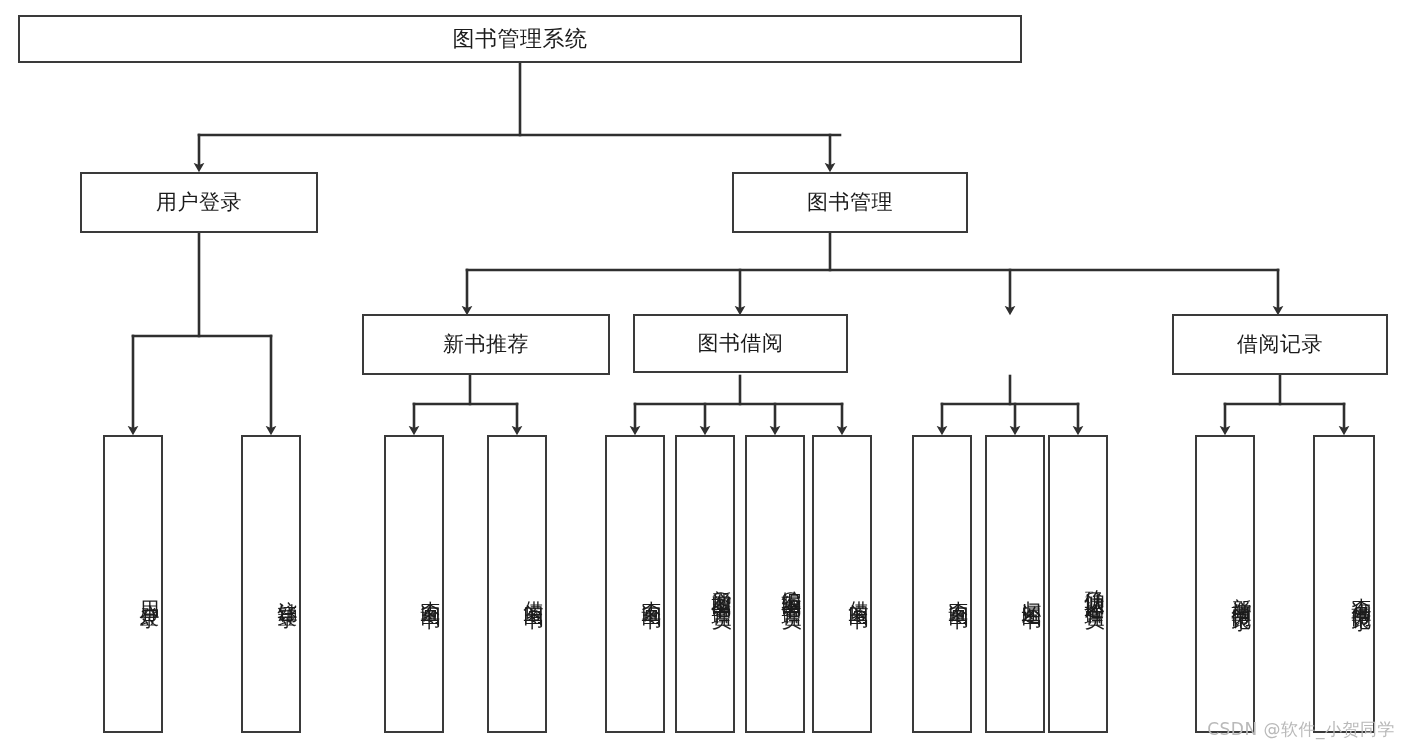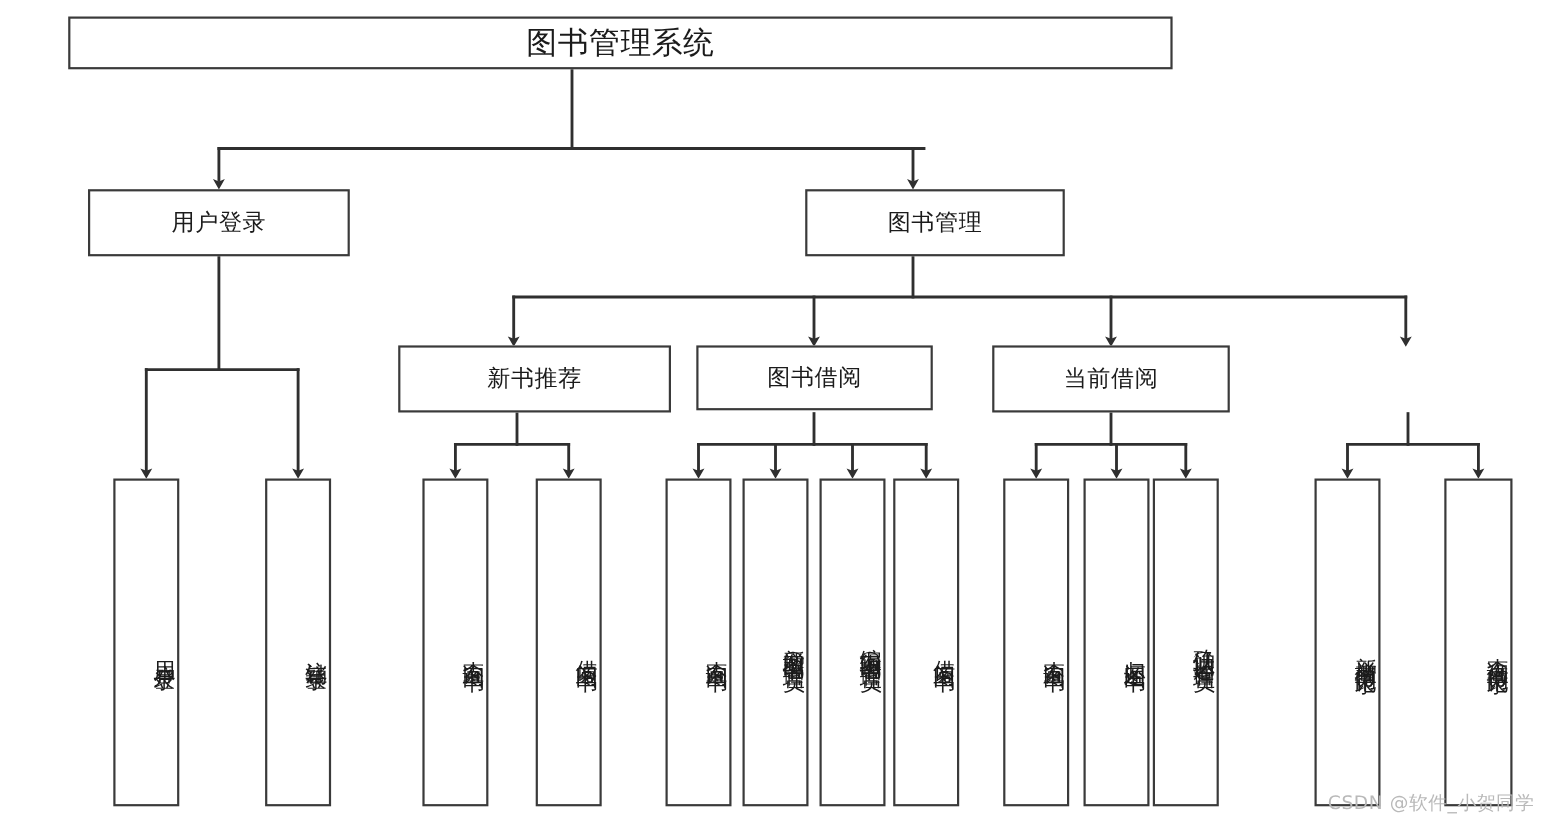--- a/index.html
+++ b/index.html
@@ -50,22 +50,21 @@
   }
   .node.vert.topal {
     padding-top: 6px;
   }
   .node-label {
     display: block;
     text-align: center;
     line-height: 1.15;
   }
   #root-node {
-    font-size: 28px;
-    margin-left: 44px;
+    font-size: 22px;
   }
   #watermark {
     position: absolute;
     right: 10px;
     bottom: 6px;
     font-size: 17px;
     color: #b9b9b9;
     letter-spacing: 0.5px;
     white-space: nowrap;
     margin-left: 36px;
@@ -139,24 +138,24 @@
   </div>
 
   <div class="node horiz" style="left:362px; top:314px; width:248px; height:61px;">
     <span class="node-label">新书推荐</span>
   </div>
 
   <div class="node horiz" style="left:633px; top:314px; width:215px; height:59px;justify-content:center;">
     <span class="node-label">图书借阅</span>
   </div>
 
-  <div class="node horiz" style="left:902px; top:314px; width:216px; height:61px;">
-    <span class="node-label">当前借阅</span>
-  </div>
-
+
+  <div class="node horiz" style="left:1172px; top:314px; width:216px; height:61px;">
+    <span class="node-label">借阅记录</span>
+  </div>
 
   <div class="node vert" style="left:103px; top:435px; width:60px; height:298px;">
     <span class="node-label">用户登录</span>
   </div>
 
   <div class="node vert" style="left:241px; top:435px; width:60px; height:298px;">
     <span class="node-label">注销登录</span>
   </div>
 
   <div class="node vert" style="left:384px; top:435px; width:60px; height:298px;">

